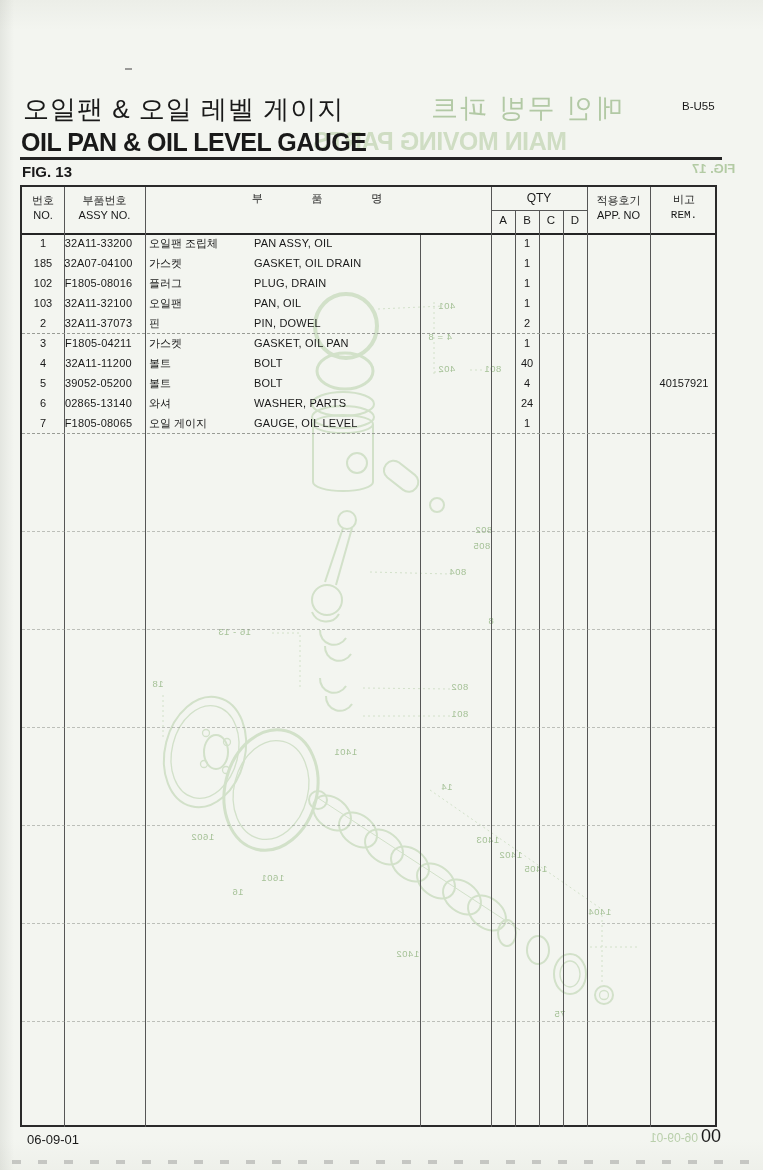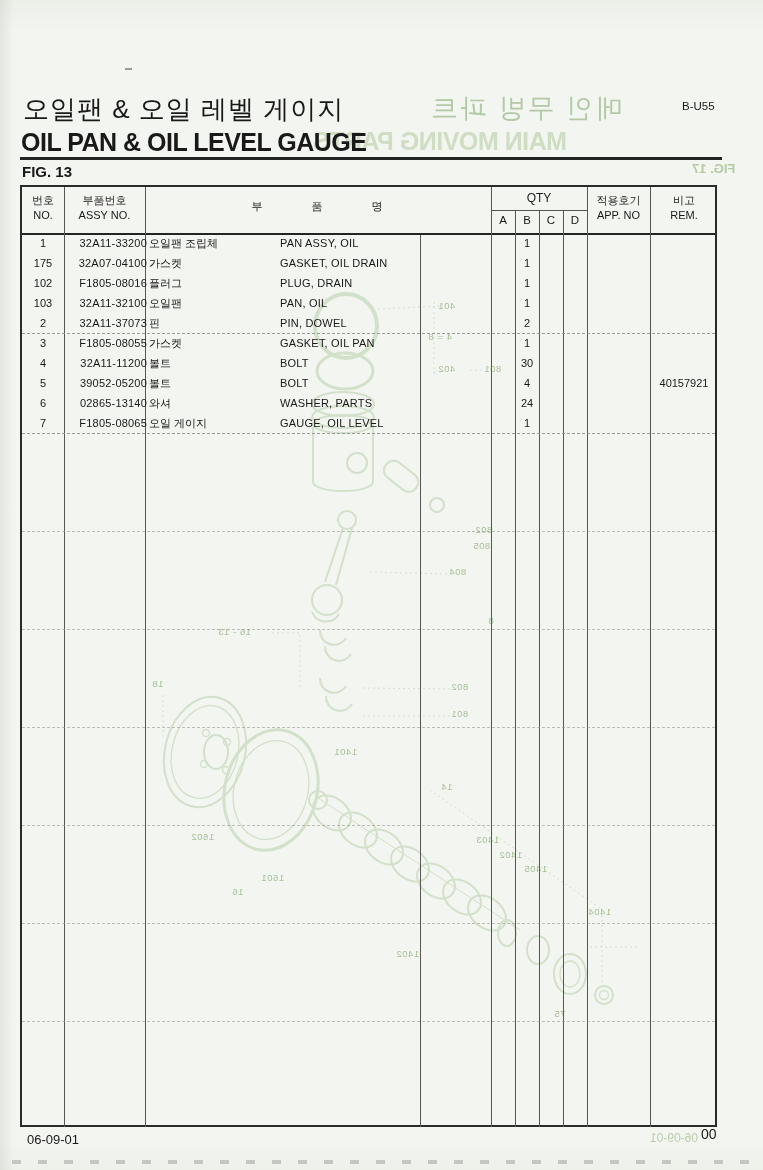--- a/index.html
+++ b/index.html
@@ -50,29 +50,29 @@
   .dash-line { position:absolute; left:0; width:100%; height:1px; background:none;
     border-top:1px dashed #8f938c; }
   .hcell { position:absolute; text-align:center; font-size:11px; line-height:15px; white-space:nowrap; }
   .hcell .l1 { display:block; }
   .hcell .l2 { display:block; }
   .name-h1 { letter-spacing:16px; word-spacing:14px; padding-left:14px; }
   .qty-label { position:absolute; text-align:center; font-size:12px; }
   .qty-sub { position:absolute; top:27px; text-align:center; font-size:11.5px; width:24px; }
   .trow { position:absolute; left:0; width:100%; height:20px; font-size:11px; line-height:20px; }
   .c-no { position:absolute; left:0; width:42px; text-align:center; }
-  .c-pn { position:absolute; left:44px; width:81px; text-align:right; letter-spacing:.2px; }
+  .c-pn { position:absolute; left:36px; width:81px; text-align:center; letter-spacing:.2px; }
   .c-kr { position:absolute; left:127px; }
-  .c-en { position:absolute; left:258px; letter-spacing:.2px; }
+  .c-en { position:absolute; left:232px; letter-spacing:.2px; }
   .c-qb { position:absolute; left:473px; width:64px; text-align:center; }
   .c-rem { position:absolute; left:628px; width:68px; text-align:center; }
 
   
   .footer-date { position:absolute; left:27px; top:1132px; font-size:13px; z-index:2; }
-  .footer-page { position:absolute; left:701px; top:1126px; font-size:14px; z-index:2; }
+  .footer-page { position:absolute; left:701px; top:1126px; font-size:18px; z-index:2; }
 </style>
 </head>
 <body>
 
 <div class="page">
 
   <div class="edge-left"></div>
   <div class="speck"></div>
   <div class="bottom-dashes"></div>
 
@@ -209,48 +209,48 @@
     <div class="vline" style="left:628px; top:0; height:940px;"></div>
 
     <div class="hcell" style="left:0; top:6px; width:42px;">
       <span class="l1">번호</span>
       <span class="l2">NO.</span>
     </div>
     <div class="hcell" style="left:42px; top:6px; width:81px;">
       <span class="l1">부품번호</span>
       <span class="l2">ASSY NO.</span>
     </div>
-    <div class="hcell" style="left:123px; top:12px; width:346px;">
+    <div class="hcell" style="left:123px; top:4px; width:346px;font-family:Liberation Serif, serif;">
       <span class="l1 name-h1">부 품 명</span>
     </div>
     <div class="qty-label" style="left:469px; top:4px; width:96px;">QTY</div>
     <div class="qty-sub" style="left:469px;">A</div>
     <div class="qty-sub" style="left:493px;">B</div>
     <div class="qty-sub" style="left:517px;">C</div>
     <div class="qty-sub" style="left:541px;">D</div>
     <div class="hcell" style="left:565px; top:6px; width:63px;">
       <span class="l1">적용호기</span>
       <span class="l2">APP. NO</span>
     </div>
-    <div class="hcell" style="left:628px; top:6px; width:68px;">
+    <div class="hcell" style="left:628px; top:6px; width:68px;font-family:Liberation Mono, monospace;">
       <span class="l1">비고</span>
       <span class="l2">REM.</span>
     </div>
 
     <div id="tableRows">
         <div class="trow" style="top: 46px;">
           <span class="c-no">1</span>
           <span class="c-pn">32A11-33200</span>
           <span class="c-kr">오일팬 조립체</span>
           <span class="c-en">PAN ASSY, OIL</span>
           <span class="c-qb">1</span>
           <span class="c-rem"></span>
         </div>
         <div class="trow" style="top: 66px;">
-          <span class="c-no">175</span>
+          <span class="c-no">185</span>
           <span class="c-pn">32A07-04100</span>
           <span class="c-kr">가스켓</span>
           <span class="c-en">GASKET, OIL DRAIN</span>
           <span class="c-qb">1</span>
           <span class="c-rem"></span>
         </div>
         <div class="trow" style="top: 86px;">
           <span class="c-no">102</span>
           <span class="c-pn">F1805-08016</span>
           <span class="c-kr">플러그</span>
@@ -269,32 +269,32 @@
         <div class="trow" style="top: 126px;">
           <span class="c-no">2</span>
           <span class="c-pn">32A11-37073</span>
           <span class="c-kr">핀</span>
           <span class="c-en">PIN, DOWEL</span>
           <span class="c-qb">2</span>
           <span class="c-rem"></span>
         </div>
         <div class="trow" style="top: 146px;">
           <span class="c-no">3</span>
-          <span class="c-pn">F1805-08055</span>
+          <span class="c-pn">F1805-04211</span>
           <span class="c-kr">가스켓</span>
           <span class="c-en">GASKET, OIL PAN</span>
           <span class="c-qb">1</span>
           <span class="c-rem"></span>
         </div>
         <div class="trow" style="top: 166px;">
           <span class="c-no">4</span>
           <span class="c-pn">32A11-11200</span>
           <span class="c-kr">볼트</span>
           <span class="c-en">BOLT</span>
-          <span class="c-qb">30</span>
+          <span class="c-qb">40</span>
           <span class="c-rem"></span>
         </div>
         <div class="trow" style="top: 186px;">
           <span class="c-no">5</span>
           <span class="c-pn">39052-05200</span>
           <span class="c-kr">볼트</span>
           <span class="c-en">BOLT</span>
           <span class="c-qb">4</span>
           <span class="c-rem">40157921</span>
         </div>

